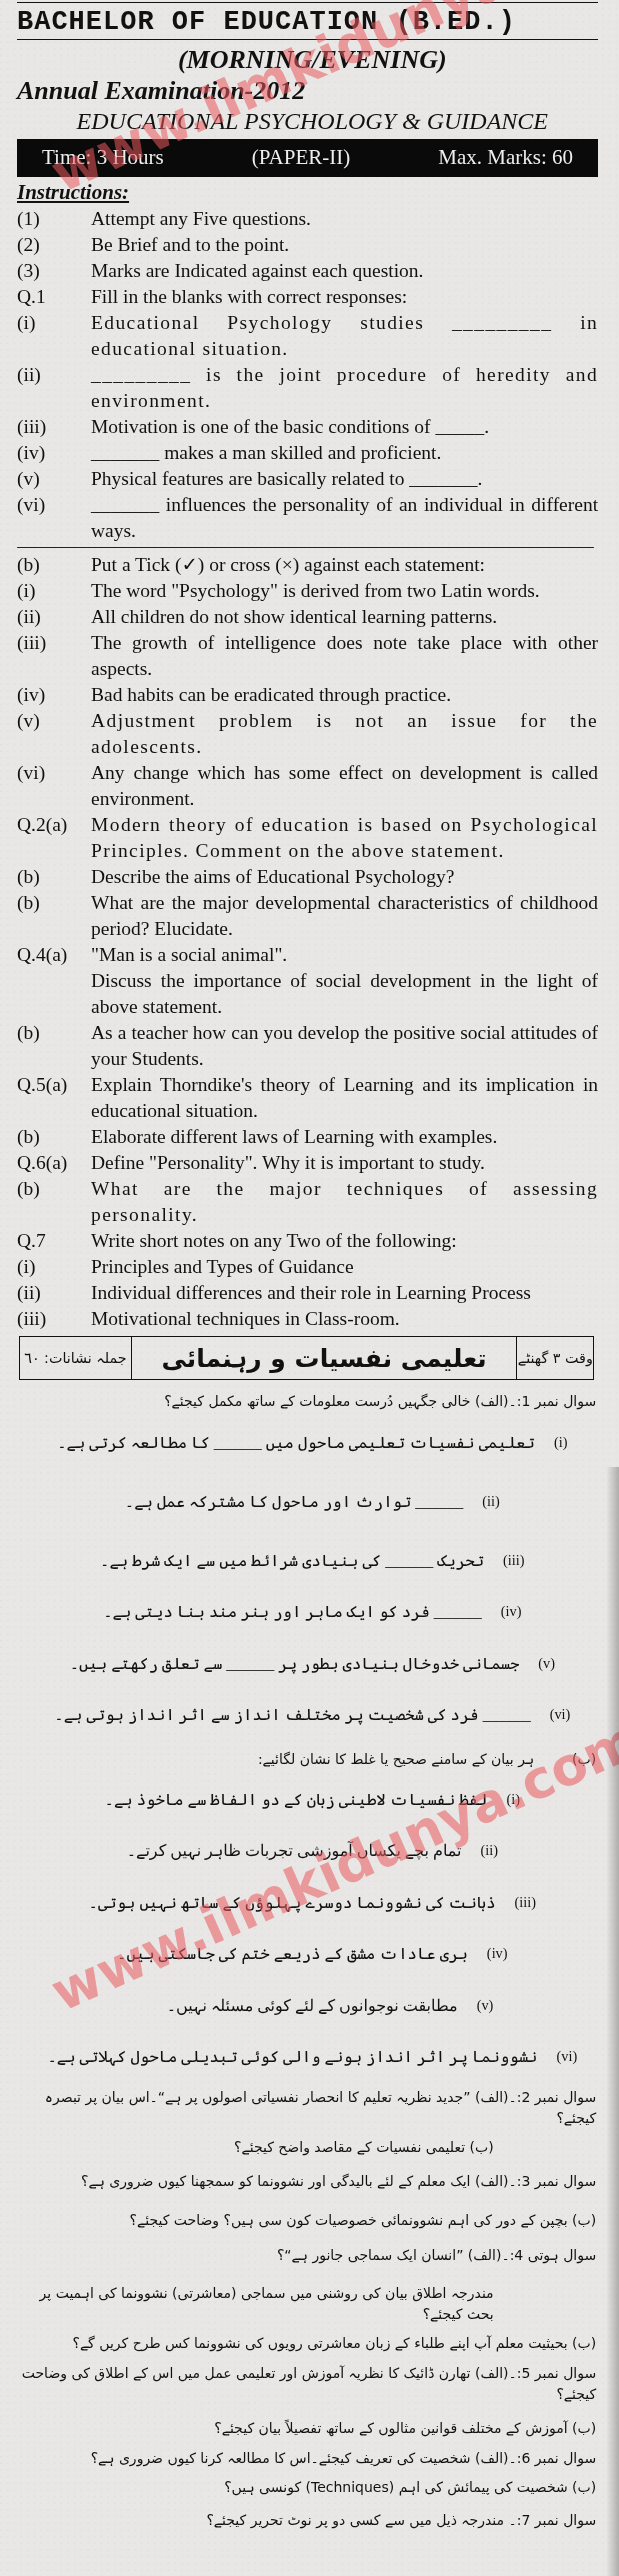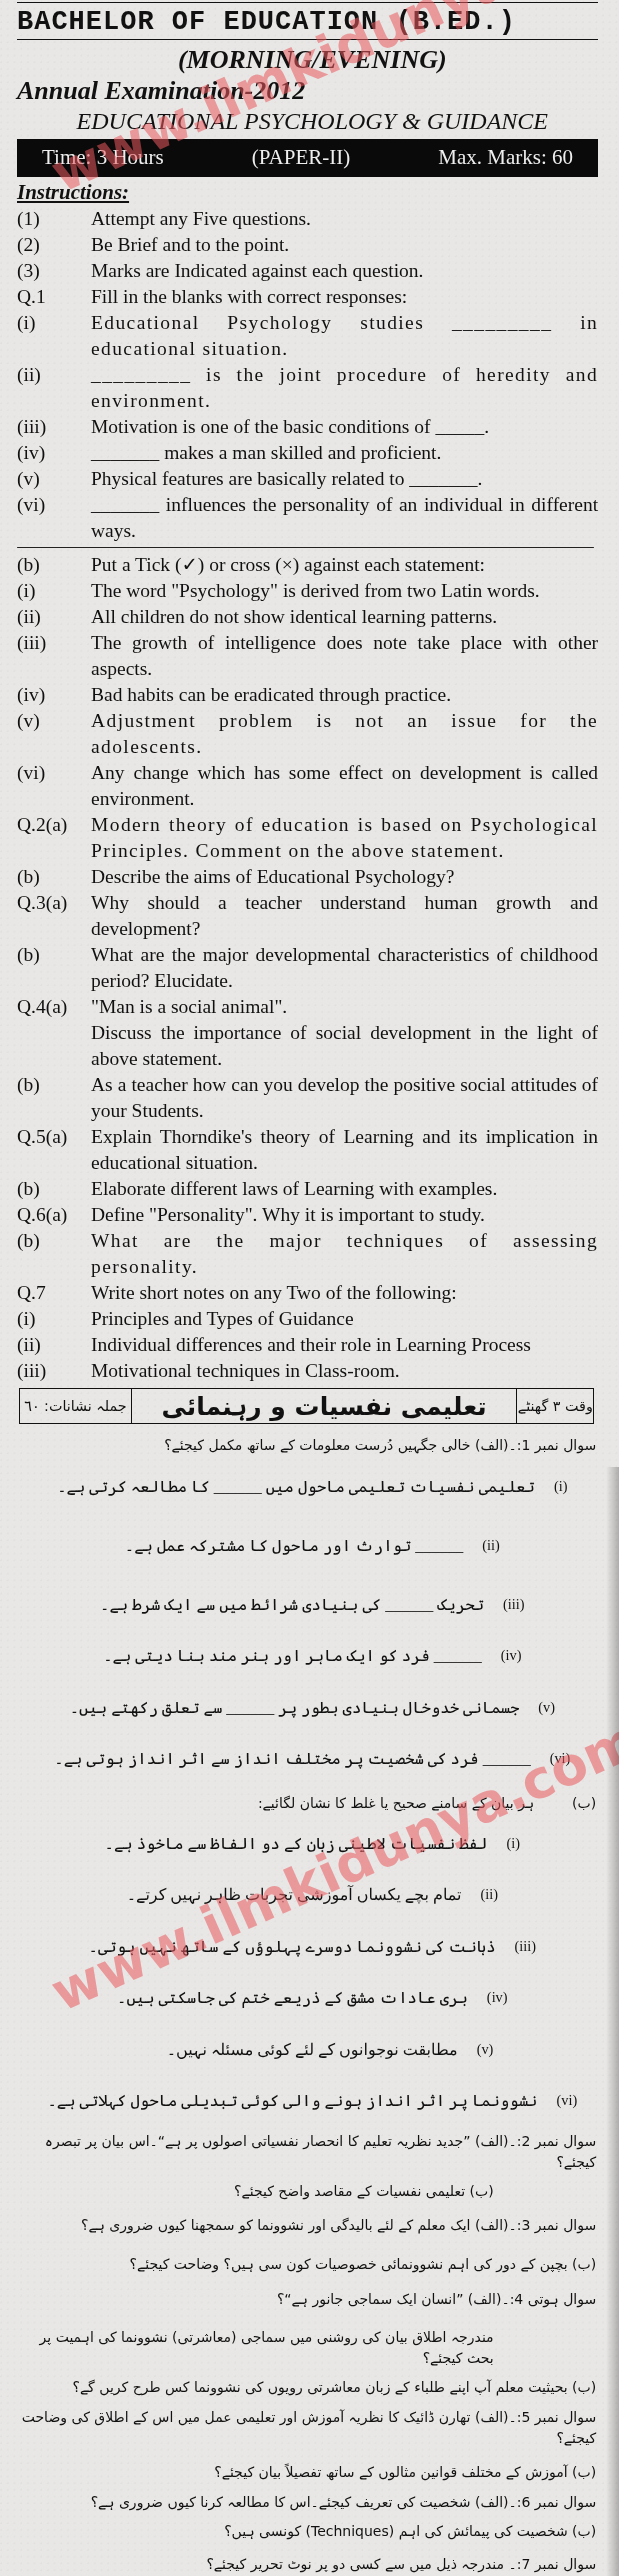--- a/index.html
+++ b/index.html
@@ -37,21 +37,21 @@
     .instructions-head {
       font-style: italic; font-weight: bold; font-size: 21px; text-decoration: underline;
       line-height: 27px; margin-top: 1.9px;
     }
     .row { display: flex; font-size: 19.5px; line-height: 26px; padding-right: 9.5px; }
     .row .lbl { flex: 0 0 74px; }
     .row .txt { flex: 1; text-align: justify; }
     .row .txt.spaced { letter-spacing: 1.4px; }
     .divider { border-top: 1.9px solid #222; margin: 3.8px 13.3px 3.8px 0; border-radius: 1.9px; }
     .urdu-box {
-      display: flex; border: 1.9px solid #111; margin: 3.8px 13.3px 0 1.9px; height: 36px; direction: ltr;
+      display: flex; border: 1.9px solid #111; margin: 3.8px 13.3px 0 1.9px; height: 44px; direction: ltr;
     }
     .urdu-box > div { display: flex; align-items: center; justify-content: center; border-right: 1.9px solid #111; }
     .urdu-box > div:last-child { border-right: none; }
     .urdu-box .marks { flex: 0 0 112px; font-size: 14.3px; }
     .urdu-box .title { flex: 1; font-size: 25px; font-weight: bold; }
     .urdu-box .time { flex: 0 0 76px; font-size: 14.3px; }
     .urdu { direction: rtl; font-family: "DejaVu Sans", sans-serif; font-size: 14.3px; line-height: 19px; }
     .urow { display: flex; direction: rtl; font-size: 14.3px; line-height: 21px; margin: 10.5px 0; padding-right: 0; }
     .uq { direction: rtl; text-align: right; padding-right: 11.4px; font-family: "DejaVu Sans", sans-serif; font-size: 14px; line-height: 21px; margin: 8.6px 0; }
     .sub-indent { padding-right: 114px; }
@@ -159,24 +159,20 @@
 
   <div class="row">
       <span class="lbl">Q.2(a)</span>
       <span class="txt spaced">Modern theory of education is based on Psychological Principles. Comment on the above statement.</span>
     </div>
   <div class="row">
       <span class="lbl">(b)</span>
       <span class="txt">Describe the aims of Educational Psychology?</span>
     </div>
   <div class="row">
-      <span class="lbl">Q.3(a)</span>
-      <span class="txt">Why should a teacher understand human growth and development?</span>
-    </div>
-  <div class="row">
       <span class="lbl">(b)</span>
       <span class="txt">What are the major developmental characteristics of childhood period? Elucidate.</span>
     </div>
   <div class="row">
       <span class="lbl">Q.4(a)</span>
       <span class="txt">"Man is a social animal".</span>
     </div>
   <div class="row">
       <span class="lbl"></span>
       <span class="txt">Discuss the importance of social development in the light of above statement.</span>

